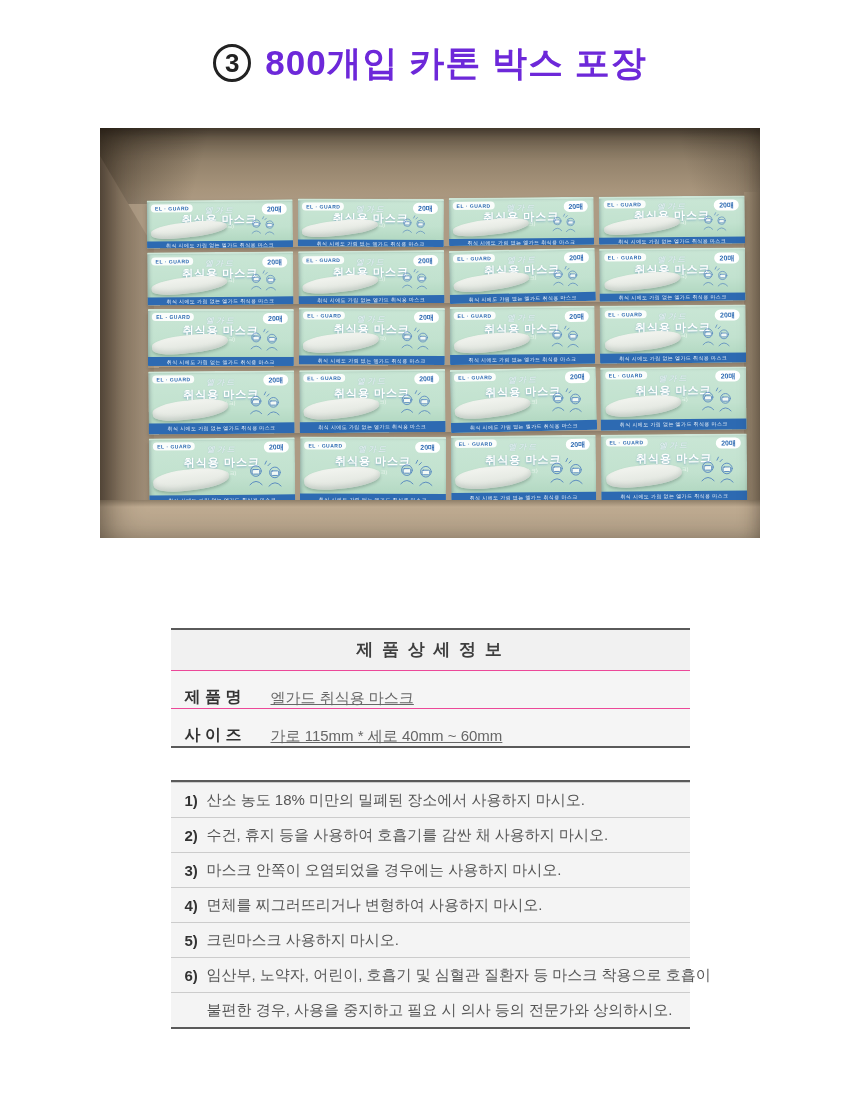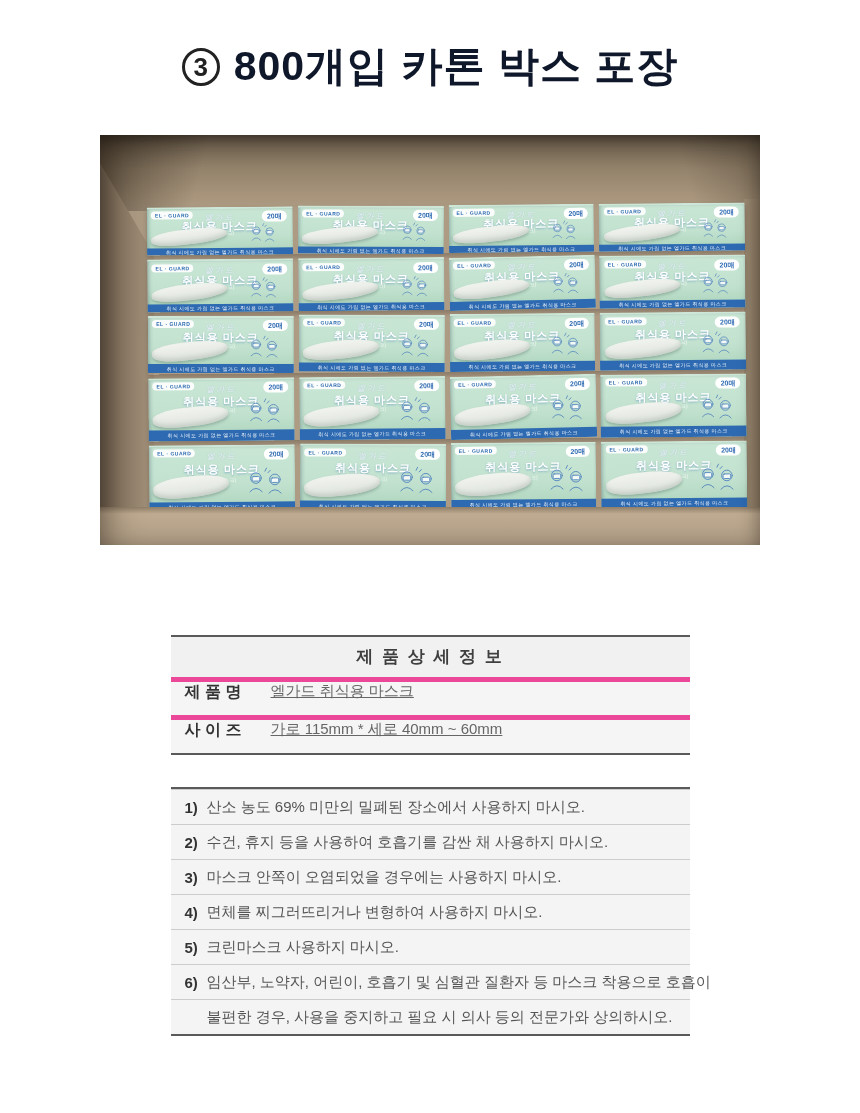--- a/index.html
+++ b/index.html
@@ -13,21 +13,21 @@
   
   .title-row{
     margin-top:42px;display:flex;align-items:center;justify-content:center;gap:14px;
   }
   .num-circle{
     width:38px;height:38px;border:3px solid #222;border-radius:50%;
     display:flex;align-items:center;justify-content:center;
     font-size:26px;font-weight:700;color:#222;line-height:1;box-sizing:border-box;
   }
   .title-text{
-    font-size:41px;font-weight:800;color:#0f172a;letter-spacing:1px;line-height:1.2;
+    font-size:35px;font-weight:800;color:#6d28d9;letter-spacing:1px;line-height:1.2;
   }
 
   
   .photo{
     width:660px;height:410px;margin:44px auto 0;position:relative;overflow:hidden;
     background:var(--cardboard,#ad9b84);
   }
   .ph-top{
     position:absolute;top:0;left:0;right:0;height:76px;z-index:1;
     background:linear-gradient(180deg,#5f5242 0,#7a6b57 10px,#94836c 34px,#a8957c 62px,var(--cardboard,#ad9b84) 100%);
@@ -117,21 +117,21 @@
 
   
   .tbl{width:519px;margin:0 auto;box-sizing:border-box;border-top:2px solid #5a5a5a;border-bottom:2px solid #5a5a5a;}
   .tbl-product{margin-top:90px;}
   .tbl-caution{margin-top:32px;}
   .tbl-title{
     background:#f1f1f1;text-align:center;font-size:17px;font-weight:700;color:#3f3f3f;
     height:40px;line-height:40px;letter-spacing:2px;
   }
   .p-row{
-    display:flex;align-items:flex-start;background:#f5f5f5;height:38px;border-top:5px solid #ec4899;box-sizing:border-box;
+    display:flex;align-items:flex-end;background:#f5f5f5;height:38px;border-top:1px solid #ec4899;box-sizing:border-box;
   }
   .p-label{width:86px;padding-left:14px;font-size:16px;font-weight:700;color:#333;flex:0 0 auto;}
   .p-value{font-size:15px;color:#666;text-decoration:underline;}
   .c-row{
     display:flex;align-items:center;background:#f4f4f4;height:35px;border-top:1px solid #cccccc;box-sizing:border-box;
     padding-left:14px;
   }
   .c-num{width:22px;font-size:15px;font-weight:700;color:#333;flex:0 0 auto;}
   .c-text{font-size:15px;color:#555;white-space:nowrap;}
 </style>
@@ -612,21 +612,21 @@
     <span class="p-label">사 이 즈</span>
     <span class="p-value">가로 115mm * 세로 40mm ~ 60mm</span>
   </div>
 </div>
   </section>
 
   <section class="tbl tbl-caution">
     <div>
   <div class="c-row">
     <span class="c-num">1)</span>
-    <span class="c-text">산소 농도 69% 미만의 밀폐된 장소에서 사용하지 마시오.</span>
+    <span class="c-text">산소 농도 18% 미만의 밀폐된 장소에서 사용하지 마시오.</span>
   </div>
 
   <div class="c-row">
     <span class="c-num">2)</span>
     <span class="c-text">수건, 휴지 등을 사용하여 호흡기를 감싼 채 사용하지 마시오.</span>
   </div>
 
   <div class="c-row">
     <span class="c-num">3)</span>
     <span class="c-text">마스크 안쪽이 오염되었을 경우에는 사용하지 마시오.</span>

